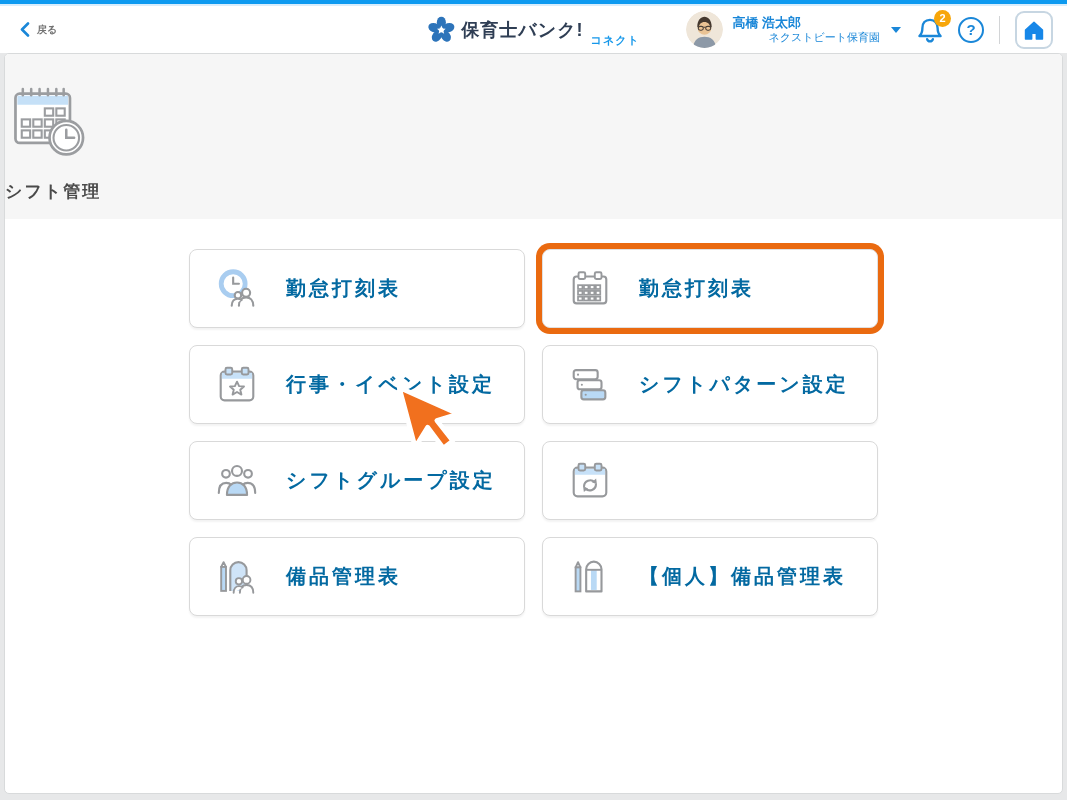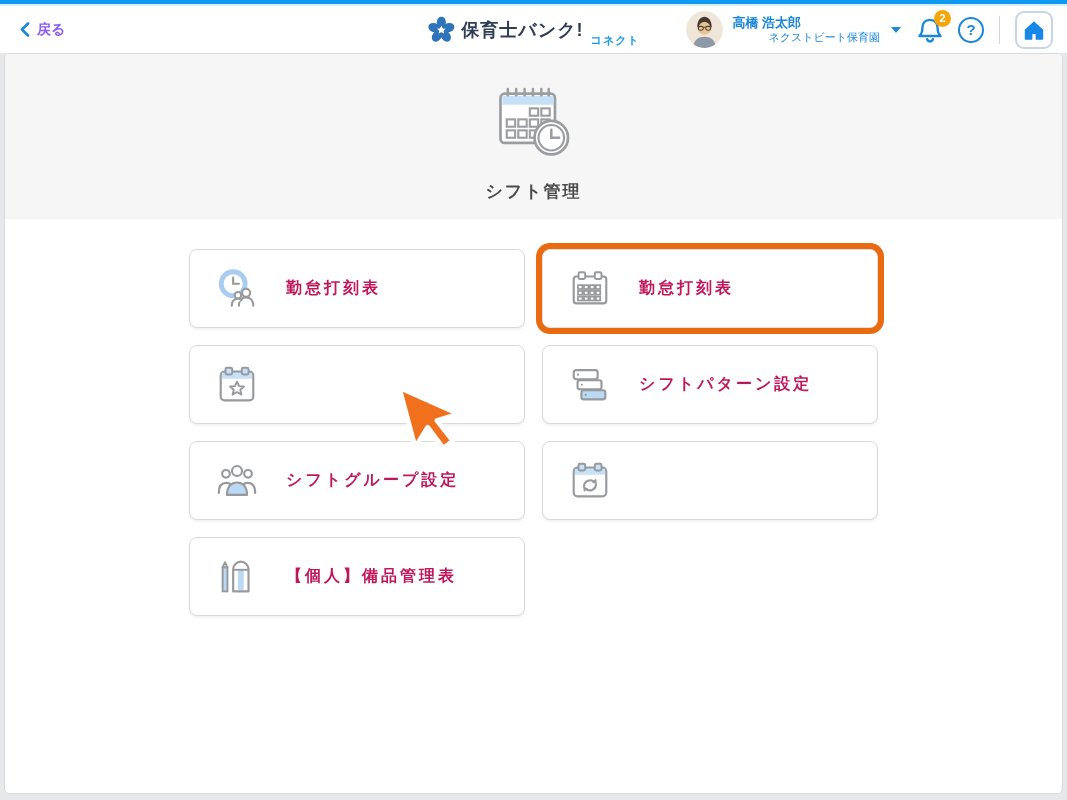--- a/index.html
+++ b/index.html
@@ -14,21 +14,21 @@
   .top-strip-light { height:2px; background:#d8edfc; }
 
   
   .header {
     height:47px; background:#ffffff; position:relative;
     display:flex; align-items:center; justify-content:space-between;
     padding:0 14px 0 20px;
   }
   .back-link {
     display:flex; align-items:center; gap:7px; cursor:pointer;
-    color:#8b5cf6; font-size:14px; font-weight:bold; background:none; border:none;
+    color:#737373; font-size:10px; font-weight:bold; background:none; border:none;
     font-family:inherit;
   }
   .brand {
     position:absolute; left:50%; top:50%; transform:translate(-50%,-50%);
     display:flex; align-items:center; gap:7px; white-space:nowrap;
   }
   .brand-name { font-size:18px; font-weight:bold; color:#2f3e54; letter-spacing:1px; }
   .brand-sub  { font-size:11px; font-weight:bold; color:#1798ea; letter-spacing:1px; margin-top:20px;}
   .user-area { display:flex; align-items:center; gap:9px; }
   .avatar { width:37px; height:37px; border-radius:50%; overflow:hidden; flex:0 0 auto; cursor:pointer; }
@@ -55,37 +55,37 @@
     display:flex; align-items:center; justify-content:center; cursor:pointer;
   }
 
   
   .panel {
     margin:0 4px; height:741px; background:#ffffff;
     border:1px solid #d8dadb; border-radius:5px; overflow:hidden;
   }
   .hero {
     height:165px; background:#f6f6f6;
-    display:flex; flex-direction:column; align-items:center; justify-content:flex-start;
+    display:flex; flex-direction:column; justify-content:flex-start;
     padding-top:24px;
   }
   .hero-title { margin-top:14px; font-size:17px; font-weight:bold; color:#4a4a4a; letter-spacing:2px; }
 
   .menu-grid {
     width:689px; margin:30px auto 0;
     display:grid; grid-template-columns:336px 336px; gap:17px;
   }
   .menu-btn {
     height:79px; background:#fff; border:1px solid #d9d9d9; border-radius:8px;
     box-shadow:0 2px 2px rgba(0,0,0,.05);
     display:flex; align-items:center; gap:26px; padding-left:24px;
     cursor:pointer; font-family:inherit; text-align:left;
   }
   .menu-btn .mi { width:46px; height:46px; flex:0 0 auto; display:flex; align-items:center; justify-content:center; }
-  .mlabel { font-size:16px; font-weight:bold; color:#be185d; letter-spacing:3px; white-space:nowrap; }
+  .mlabel { font-size:20px; font-weight:bold; color:#0369a1; letter-spacing:3px; white-space:nowrap; }
   .menu-btn.hl { box-shadow:0 0 0 6px #ea6a10; border-color:#e0e0e0; }
 
   .cursor-overlay { position:absolute; left:393px; top:384px; z-index:20; pointer-events:none;
                     transform:rotate(-15deg); transform-origin:4px 3px; }
 </style>
 </head>
 <body>
 
 <div class="top-strip"></div>
 <div class="top-strip-light"></div>
@@ -227,20 +227,21 @@
     <button class="menu-btn">
       <span class="mi">
         <svg width="46" height="46" viewBox="0 0 48 48">
           <rect x="7" y="10" width="34" height="30" rx="4" fill="#fff" stroke="#97999c" stroke-width="2.2"></rect>
           <path d="M8.3 11.3 h31.4 v6.2 h-31.4 z" fill="#c7e1f8"></path>
           <rect x="12" y="6" width="7" height="7" rx="1.5" fill="#c7e1f8" stroke="#97999c" stroke-width="2"></rect>
           <rect x="29" y="6" width="7" height="7" rx="1.5" fill="#c7e1f8" stroke="#97999c" stroke-width="2"></rect>
           <polygon points="24,20.5 26.2,25.2 31.3,25.6 27.4,29 28.6,34 24,31.3 19.4,34 20.6,29 16.7,25.6 21.8,25.2" fill="#fff" stroke="#97999c" stroke-width="2" stroke-linejoin="round"></polygon>
         </svg>
       </span>
+      <span class="mlabel">行事・イベント設定</span>
     </button>
 
     <button class="menu-btn">
       <span class="mi">
         <svg width="46" height="46" viewBox="0 0 48 48">
           <g stroke="#97999c" stroke-width="2.2">
             <rect x="7" y="8.5" width="25" height="9.5" rx="2.5" fill="#fff"></rect>
             <rect x="11" y="19" width="25" height="9.5" rx="2.5" fill="#fff"></rect>
             <rect x="15" y="29.5" width="25" height="9.5" rx="2.5" fill="#b9d9f5"></rect>
           </g>
@@ -274,20 +275,34 @@
           <rect x="12" y="6" width="7" height="7" rx="1.5" fill="#c7e1f8" stroke="#97999c" stroke-width="2"></rect>
           <rect x="29" y="6" width="7" height="7" rx="1.5" fill="#c7e1f8" stroke="#97999c" stroke-width="2"></rect>
           <path d="M17.8 29.5 a6.4 6.4 0 0 1 11-4.3" fill="none" stroke="#97999c" stroke-width="2.2" stroke-linecap="round"></path>
           <polygon points="30.4,21.5 31.2,27.2 25.9,25.3" fill="#97999c"></polygon>
           <path d="M30.2 27.5 a6.4 6.4 0 0 1 -11 4.3" fill="none" stroke="#97999c" stroke-width="2.2" stroke-linecap="round"></path>
           <polygon points="17.6,35.5 16.8,29.8 22.1,31.7" fill="#97999c"></polygon>
         </svg>
       </span>
     </button>
 
+    <button class="menu-btn">
+      <span class="mi">
+        <svg width="46" height="46" viewBox="0 0 48 48">
+          <path d="M7.5 13.5 L10 8.5 L12.5 13.5 Z" fill="#fff" stroke="#97999c" stroke-width="2" stroke-linejoin="round"></path>
+          <rect x="7.5" y="13.5" width="5" height="25" fill="#b9d9f5" stroke="#97999c" stroke-width="2"></rect>
+          <path d="M17 38.5 V17 a8.5 8.5 0 0 1 17 0 V38.5" fill="#cfe4f8" stroke="#97999c" stroke-width="2.2"></path>
+          <circle cx="26" cy="28.5" r="3.3" fill="#fff" stroke="#97999c" stroke-width="2"></circle>
+          <circle cx="34" cy="27" r="4" fill="#fff" stroke="#97999c" stroke-width="2"></circle>
+          <path d="M27 40.5 c0-5.5 3-8.2 7-8.2 s7 2.7 7 8.2" fill="#fff" stroke="#97999c" stroke-width="2" stroke-linecap="round"></path>
+          <path d="M20.5 40.5 c0-4.6 2.6-7 5.7-7 c1.4 0 2.7 .5 3.7 1.4" fill="#fff" stroke="#97999c" stroke-width="2" stroke-linecap="round"></path>
+        </svg>
+      </span>
+      <span class="mlabel">備品管理表</span>
+    </button>
 
     <button class="menu-btn">
       <span class="mi">
         <svg width="46" height="46" viewBox="0 0 48 48">
           <path d="M9 14 L11.5 8.5 L14 14 Z" fill="#fff" stroke="#97999c" stroke-width="2" stroke-linejoin="round"></path>
           <rect x="9" y="14" width="5" height="25" fill="#b9d9f5" stroke="#97999c" stroke-width="2"></rect>
           <path d="M20 39 V16 a8 8 0 0 1 16 0 V39 Z" fill="#fff" stroke="#97999c" stroke-width="2.2" stroke-linejoin="round"></path>
           <rect x="25" y="16.5" width="6" height="21" fill="#b9d9f5"></rect>
           <path d="M20 16.5 h16" stroke="#97999c" stroke-width="2" fill="none"></path>
         </svg>

